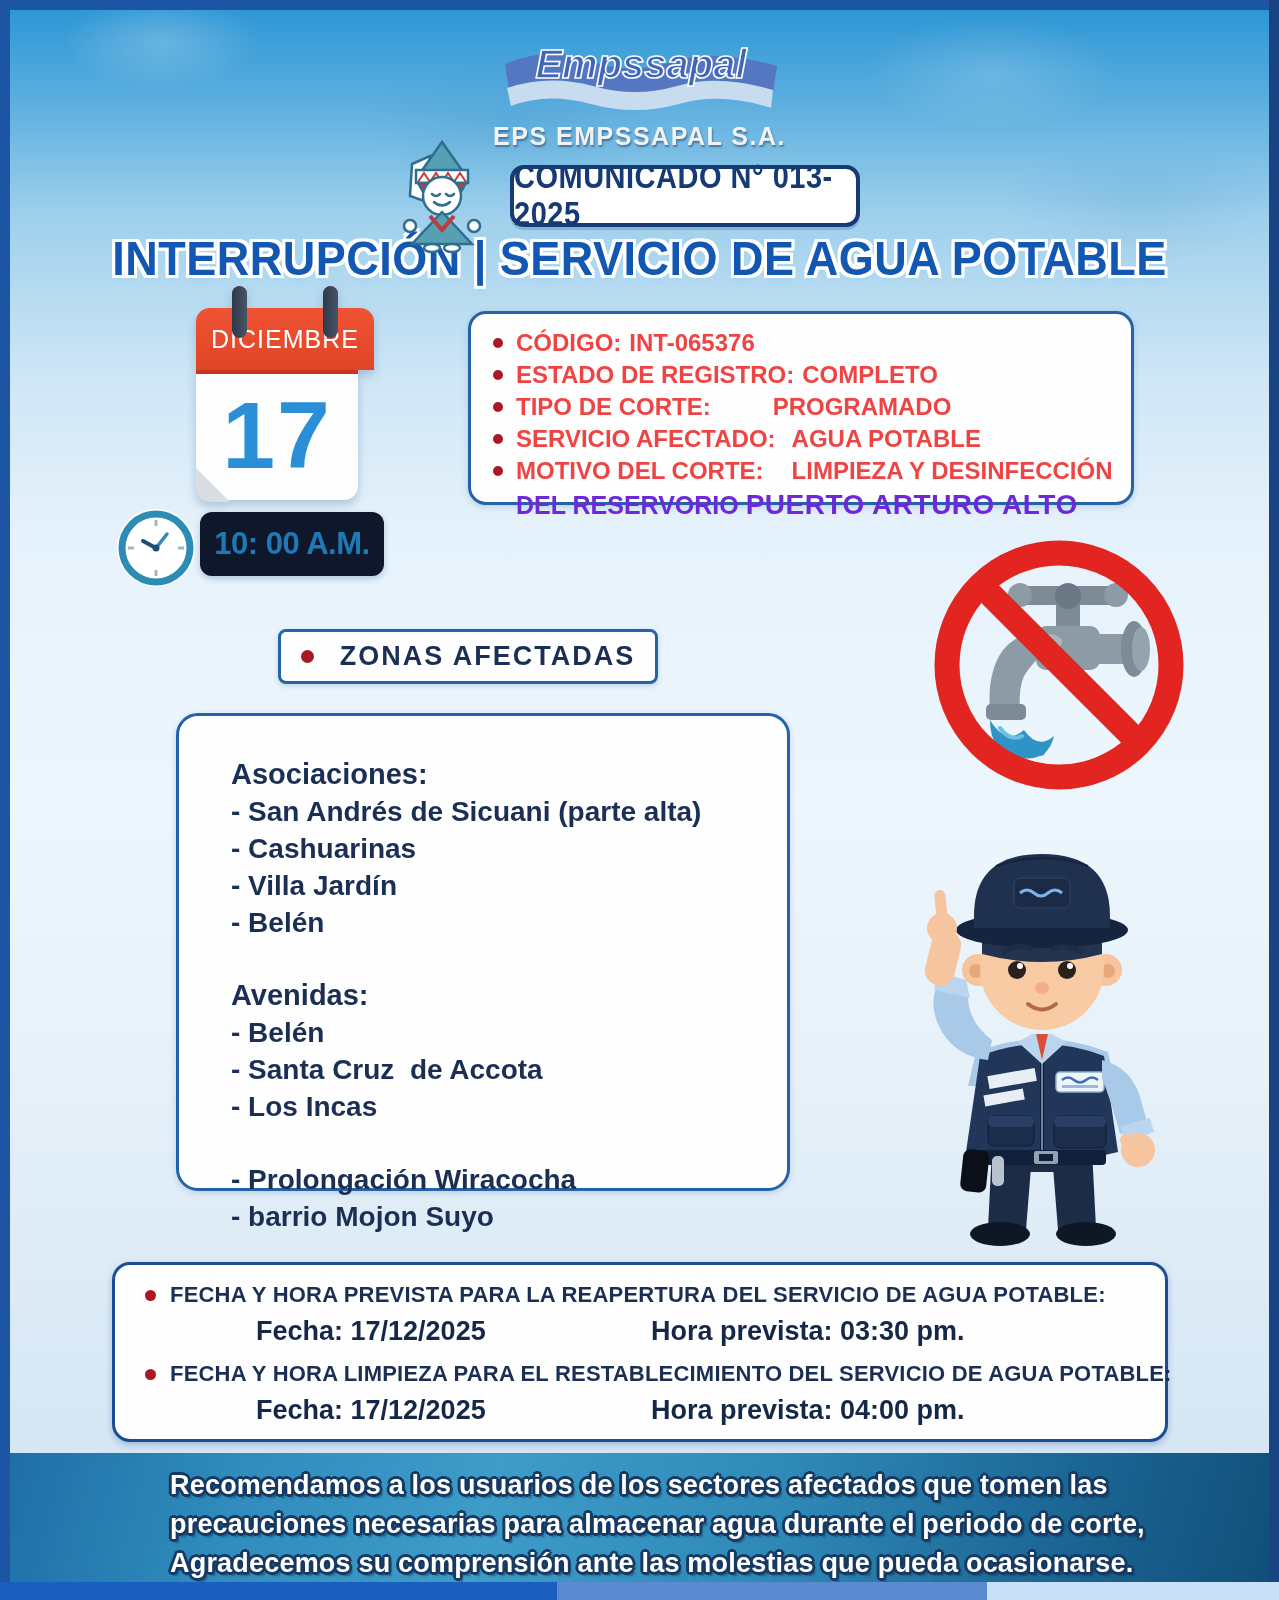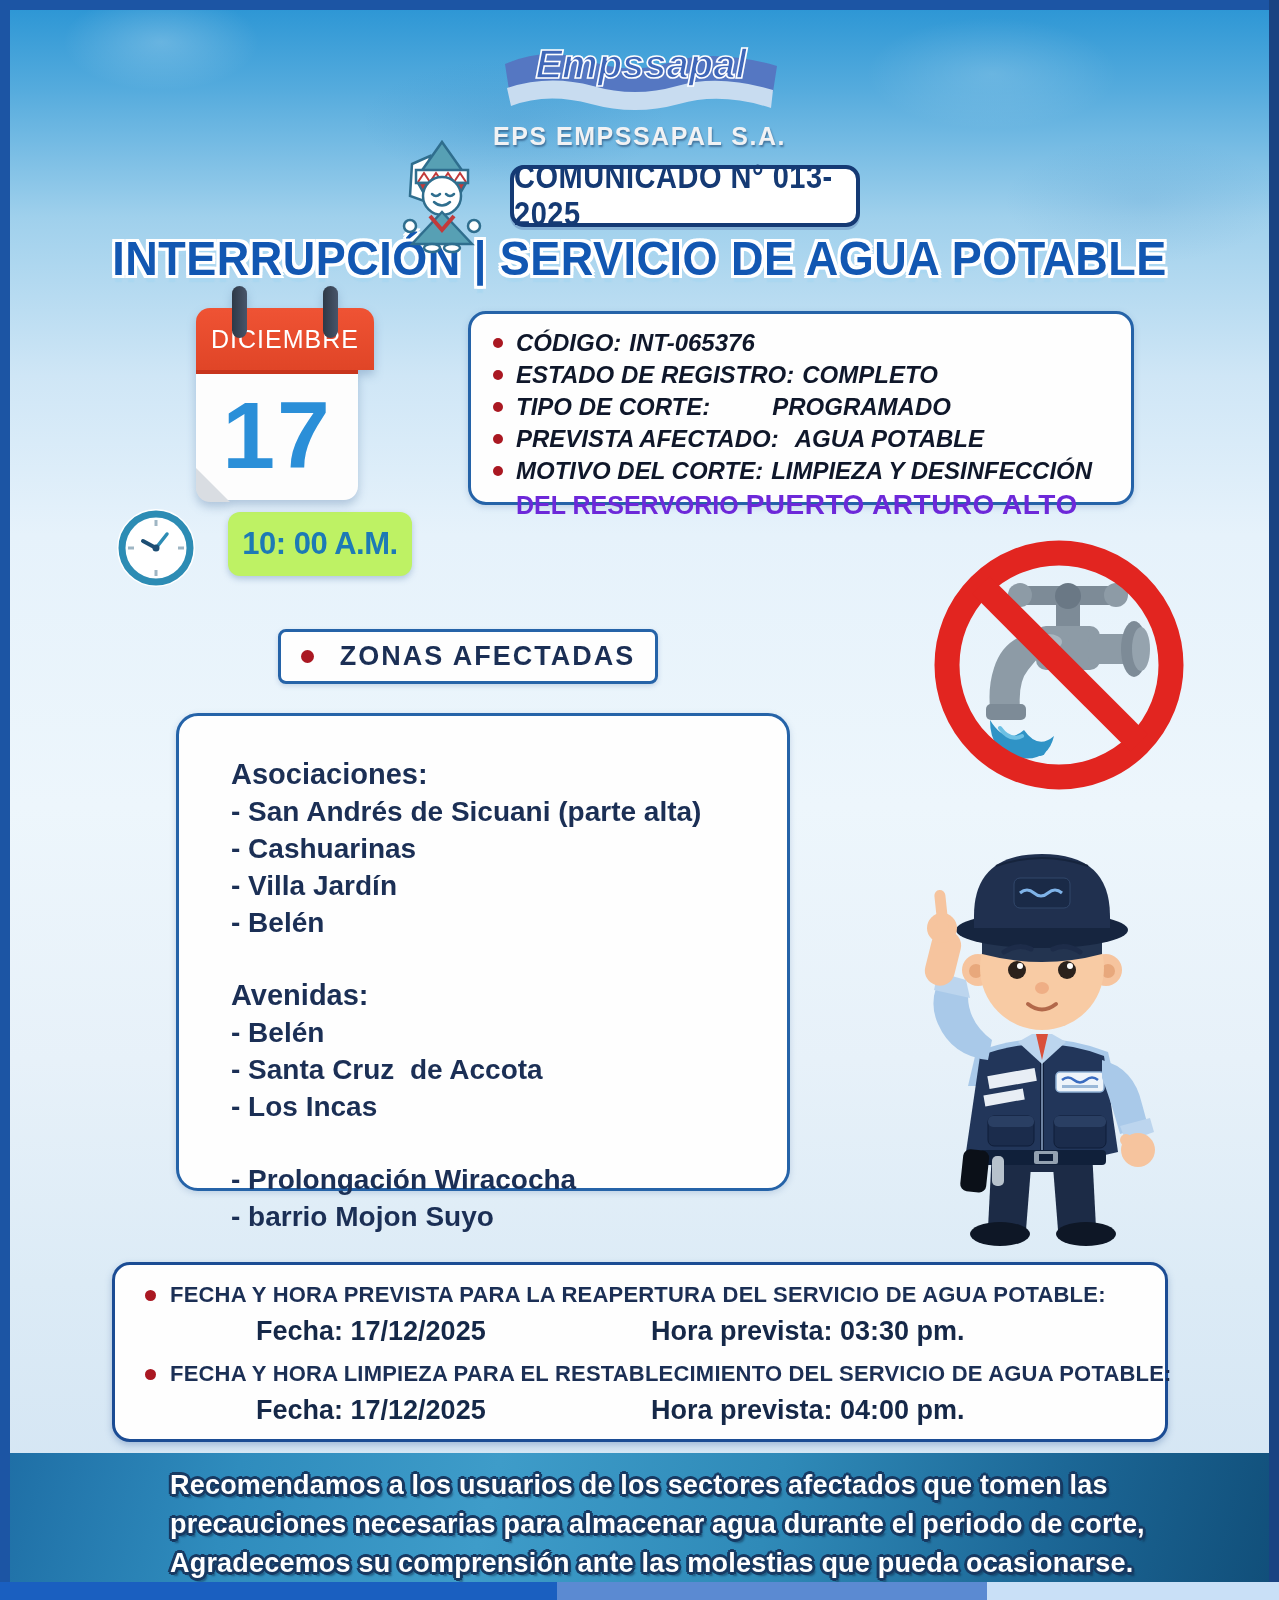--- a/index.html
+++ b/index.html
@@ -49,34 +49,34 @@
   .cal-body { position:absolute; left:0; right:16px; top:84px; height:130px;
     background:#fdfdfd; border-radius:0 0 14px 14px; box-shadow:inset 0 4px 0 #c8351d;
     display:flex; align-items:center; justify-content:center;
     color:#2b8fd8; font-size:95px; font-weight:800; letter-spacing:2px; }
   .cal-fold { position:absolute; left:0; bottom:0; width:0; height:0; z-index:2;
     border-left:34px solid #d9dde2; border-top:34px solid transparent; border-bottom-left-radius:14px; }
 
   
   .clock { position:absolute; left:116px; top:508px; width:80px; height:80px; z-index:6; }
   .time-pill { position:absolute; left:200px; top:512px; width:184px; height:64px; z-index:5;
-    background:#bef264; border-radius:12px; box-shadow:0 3px 6px rgba(80,120,170,.35);
-    display:flex; align-items:center; justify-content:center;margin-left:28px; }
+    background:#0f172a; border-radius:12px; box-shadow:0 3px 6px rgba(80,120,170,.35);
+    display:flex; align-items:center; justify-content:center; }
   .time-pill span { color:#1d7ab5; font-size:31px; font-weight:800; letter-spacing:-0.5px; }
 
   
   .info-box { position:absolute; left:468px; top:311px; width:666px; height:194px; z-index:6;
     background:#fefefe; border:3px solid #2563a8; border-radius:18px;
     padding:13px 14px 8px 22px; box-shadow:0 2px 6px rgba(80,120,170,.25); }
-  .detail-row { display:flex; align-items:center; line-height:32px; color:#0f172a; font-size:24px; font-weight:600;font-style:italic; }
+  .detail-row { display:flex; align-items:center; line-height:32px; color:#ef4444; font-size:24px; font-weight:600; }
   .dot { width:10px; height:10px; border-radius:50%; background:#aa1822; margin-right:13px; flex:0 0 auto; }
   .detail-value { margin-left:8px; white-space:pre; }
   .detail-row.r3 .detail-value { margin-left:62px; }
   .detail-row.r4 .detail-value { margin-left:16px; }
-  .detail-row.r5 .detail-value { margin-left:8px; font-weight:800; }
+  .detail-row.r5 .detail-value { margin-left:28px; font-weight:800; }
   .motivo2 { margin-left:23px; line-height:36px; color:#6d28d9; font-size:25px; font-weight:800; }
   .motivo2 .em { font-size:28px; font-weight:800; letter-spacing:.5px; }
 
   
   .zonas-pill { position:absolute; left:278px; top:629px; width:380px; height:55px; z-index:6;
     background:#fefefe; border:3px solid #2563a8; border-radius:8px;
     display:flex; align-items:center; justify-content:center; gap:26px;
     box-shadow:0 2px 5px rgba(80,120,170,.25); }
   .zonas-pill .dot { margin:0; width:13px; height:13px; }
   .zonas-pill span { color:#1b2f55; font-size:27px; font-weight:700; letter-spacing:2px; }
@@ -203,21 +203,21 @@
       <span>ESTADO DE REGISTRO:</span>
       <span class="detail-value">COMPLETO</span>
     </div>
     <div class="detail-row r3">
       <span class="dot"></span>
       <span>TIPO DE CORTE:</span>
       <span class="detail-value">PROGRAMADO</span>
     </div>
     <div class="detail-row r4">
       <span class="dot"></span>
-      <span>PREVISTA AFECTADO:</span>
+      <span>SERVICIO AFECTADO:</span>
       <span class="detail-value">AGUA POTABLE</span>
     </div>
     <div class="detail-row r5">
       <span class="dot"></span>
       <span>MOTIVO DEL CORTE:</span>
       <span class="detail-value">LIMPIEZA Y DESINFECCIÓN</span>
     </div>
     <div class="motivo2">
       <span>DEL RESERVORIO </span><span class="em">PUERTO ARTURO ALTO</span>
     </div>

